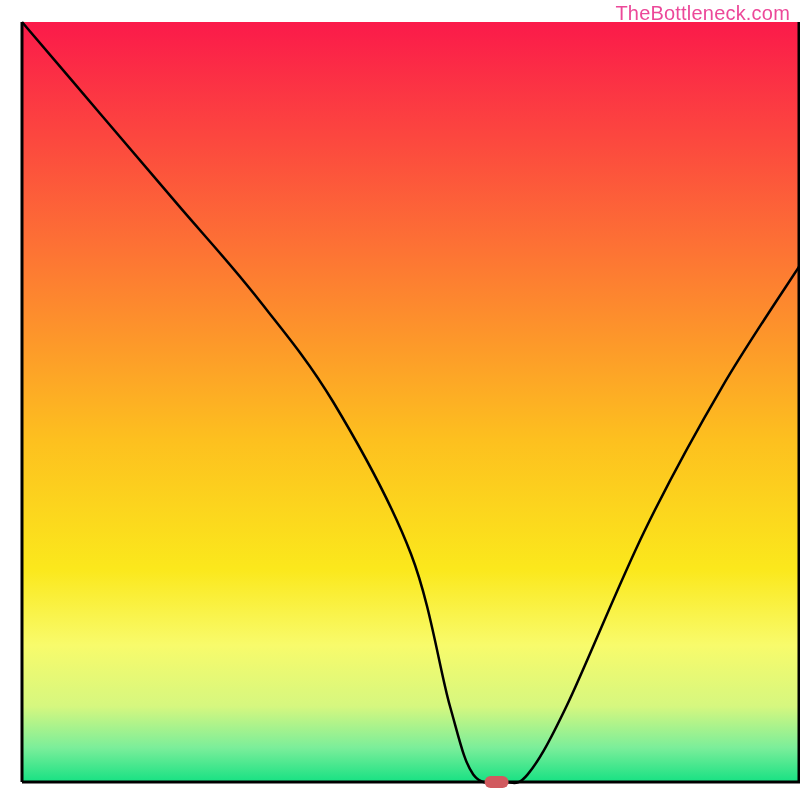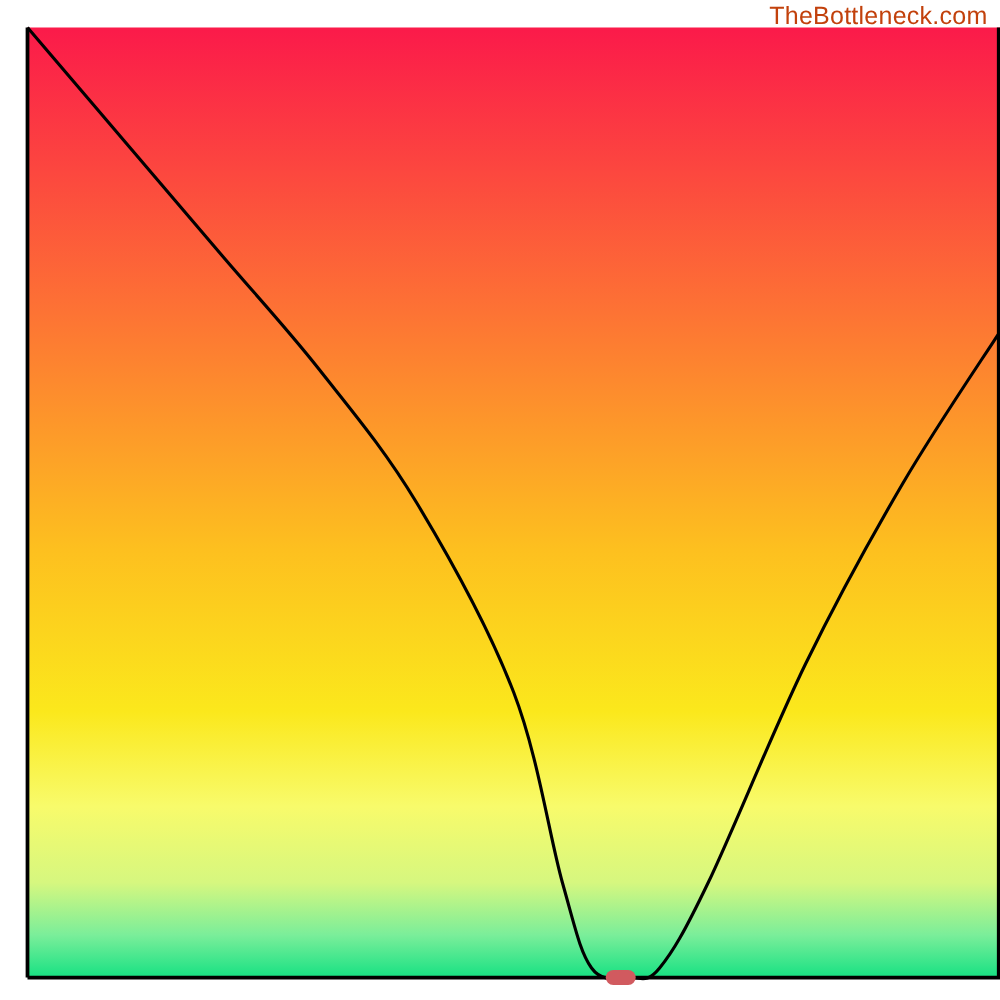--- a/index.html
+++ b/index.html
@@ -12,21 +12,21 @@
   }
   .stage {
     position: relative;
     width: 800px;
     height: 800px;
   }
   .watermark {
     position: absolute;
     top: 2px;
     right: 10px;
-    color: #c2410c;
+    color: #ec4899;
     font-size: 20px;
     font-weight: 500;
     letter-spacing: 0.2px;
   }
   svg {
     position: absolute;
     left: 0;
     top: 0;
   }
 </style>

